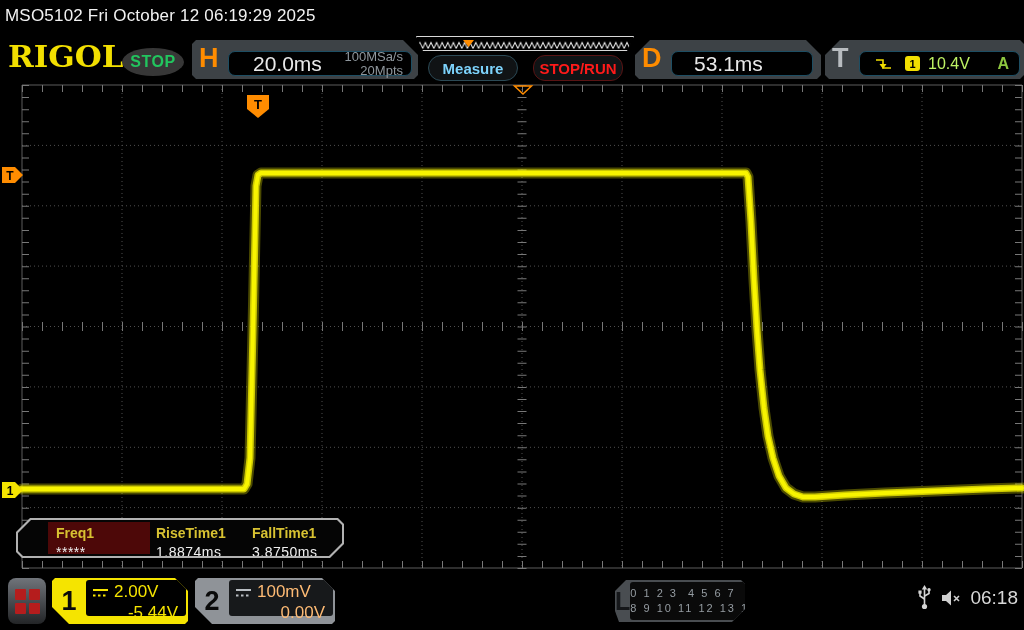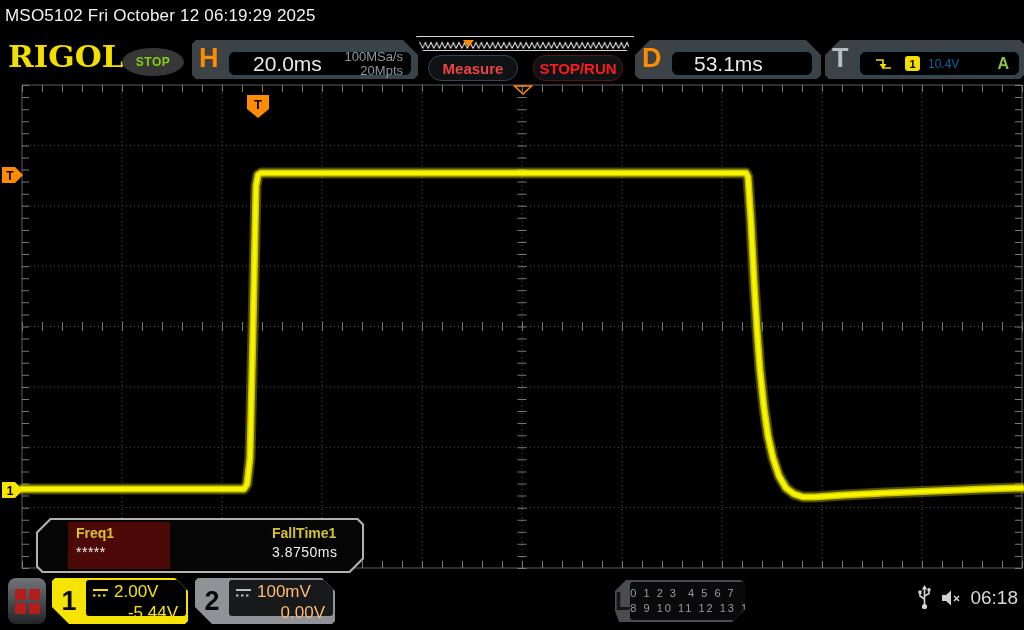--- a/index.html
+++ b/index.html
@@ -7,53 +7,53 @@
           font-family:"Liberation Sans","DejaVu Sans",sans-serif;-webkit-font-smoothing:antialiased;}
   
   .topbar{position:absolute;left:0;top:0;width:1024px;height:32px;}
   .topbar .title{position:absolute;left:5px;top:6px;font-size:17px;color:#f2f2f2;letter-spacing:.2px;}
   
   .header{position:absolute;left:0;top:32px;width:1024px;height:50px;}
   .logo{position:absolute;left:8px;top:7px;font-family:"DejaVu Serif","Liberation Serif",serif;
         font-weight:bold;font-size:31px;color:#f2df00;letter-spacing:0px;transform:scaleY(.95);}
   .stopbadge{position:absolute;left:122px;top:16px;width:62px;height:28px;background:#373737;
              border-radius:50%;display:flex;align-items:center;justify-content:center;
-             color:#84cc16;font-weight:bold;font-size:12px;letter-spacing:.5px;}
+             color:#22c55e;font-weight:bold;font-size:16px;letter-spacing:.5px;}
   .hdrblock{position:absolute;top:8px;height:39px;background:#3d4246;}
   .hdrblock.right-cut{clip-path:polygon(4px 0,calc(100% - 15px) 0,100% 15px,100% calc(100% - 4px),calc(100% - 4px) 100%,4px 100%,0 calc(100% - 4px),0 4px);}
   .hdrblock.both-cut{clip-path:polygon(15px 0,calc(100% - 15px) 0,100% 15px,100% calc(100% - 4px),calc(100% - 4px) 100%,4px 100%,0 calc(100% - 4px),0 15px);}
   .hdrblock.left-cut{clip-path:polygon(15px 0,calc(100% - 4px) 0,100% 4px,100% calc(100% - 4px),calc(100% - 4px) 100%,4px 100%,0 calc(100% - 4px),0 15px);}
   .blk-letter{position:absolute;left:7px;top:3px;font-size:27px;font-weight:bold;}
   .blk-inset{position:absolute;top:11px;bottom:3px;background:#000;border:1px solid #1d4e63;
              border-radius:7px;display:flex;align-items:center;}
   #h-block{left:192px;width:226px;}
   #h-block .blk-inset{left:36px;right:6px;}
   .h-scale{color:#e9e9e9;font-size:21px;margin-left:24px;}
   .h-rate{margin-left:auto;margin-right:8px;text-align:right;color:#8f979d;font-size:13px;line-height:14px;}
   #d-block{left:635px;width:186px;}
   #d-block .blk-inset{left:36px;right:8px;}
   .d-value{color:#e9e9e9;font-size:21px;margin-left:22px;}
   #t-block{left:825px;width:199px;}
   #t-block .blk-inset{left:34px;right:4px;}
   .orange{color:#ff8c00;}
   .grayletter{color:#b8bcc0;}
   .trig-src{width:15px;height:15px;background:#f2df00;border-radius:3px;color:#000;font-size:11px;
             font-weight:bold;display:flex;align-items:center;justify-content:center;margin-left:12px;}
-  .trig-level{color:#0369a1;font-size:12px;margin-left:8px;}
+  .trig-level{color:#bef264;font-size:16px;margin-left:8px;}
   .trig-mode{color:#8dc63f;font-size:16px;font-weight:bold;margin-left:auto;margin-right:10px;}
   .hdrbtn{position:absolute;top:23px;height:24px;background:#101315;border:1px solid #2c4a56;
           display:flex;align-items:center;justify-content:center;font-size:15px;font-weight:bold;
           border-radius:2px;clip-path:polygon(7px 0,calc(100% - 7px) 0,100% 7px,100% calc(100% - 7px),calc(100% - 7px) 100%,7px 100%,0 calc(100% - 7px),0 7px);}
-  #measure-btn{left:428px;width:88px;color:#ef4444;border-radius:13px;}
+  #measure-btn{left:428px;width:88px;color:#7dd3fc;border-radius:13px;}
   #stoprun-btn{left:533px;width:88px;color:#ff1a1a;border-color:#5a1414;border-radius:12px;}
   .preview{position:absolute;left:416px;top:4px;width:216px;height:13px;background:#000;
            border:1px solid #d8d8d8;
            clip-path:polygon(0 0,100% 0,calc(100% - 7px) 100%,7px 100%);}
   
-  .meas-outer{position:absolute;left:36px;top:518px;width:328px;height:55px;background:#b2b2b2;
+  .meas-outer{position:absolute;left:16px;top:518px;width:328px;height:40px;background:#b2b2b2;
       clip-path:polygon(14px 0,calc(100% - 6px) 0,100% 6px,100% calc(100% - 14px),calc(100% - 14px) 100%,6px 100%,0 calc(100% - 6px),0 14px);}
   .meas-inner{position:absolute;left:2px;top:2px;right:2px;bottom:2px;background:#050505;
       clip-path:polygon(13px 0,calc(100% - 5px) 0,100% 5px,100% calc(100% - 13px),calc(100% - 13px) 100%,5px 100%,0 calc(100% - 5px),0 13px);}
   .meas-cell{position:absolute;top:2px;bottom:2px;padding:3px 8px 0 8px;}
   .meas-cell .mlabel{font-size:14px;font-weight:bold;color:#d8c232;}
   .meas-cell .mvalue{font-size:14px;color:#f0f0f0;margin-top:3px;letter-spacing:.5px;}
   #meas-0{left:30px;width:86px;background:#4d0808;}
   #meas-1{left:130px;width:92px;}
   #meas-2{left:226px;width:92px;}
   
@@ -205,20 +205,24 @@
     </div>
   </div>
 </div>
 
 <div class="meas-outer">
   <div class="meas-inner">
     <div class="meas-cell" id="meas-0">
       <div class="mlabel">Freq1</div>
       <div class="mvalue">*****</div>
     </div>
+    <div class="meas-cell" id="meas-1">
+      <div class="mlabel">RiseTime1</div>
+      <div class="mvalue">1.8874ms</div>
+    </div>
     <div class="meas-cell" id="meas-2">
       <div class="mlabel">FallTime1</div>
       <div class="mvalue">3.8750ms</div>
     </div>
   </div>
 </div>
 
 <div class="bottombar">
   <div class="menu-btn">
     <div class="menu-grid">

